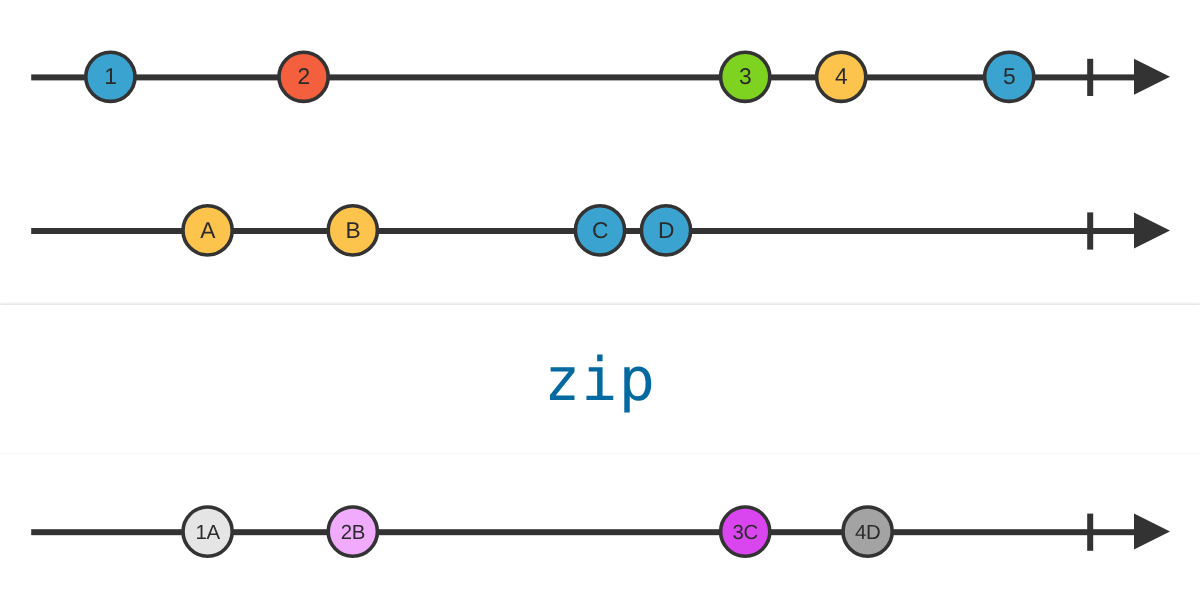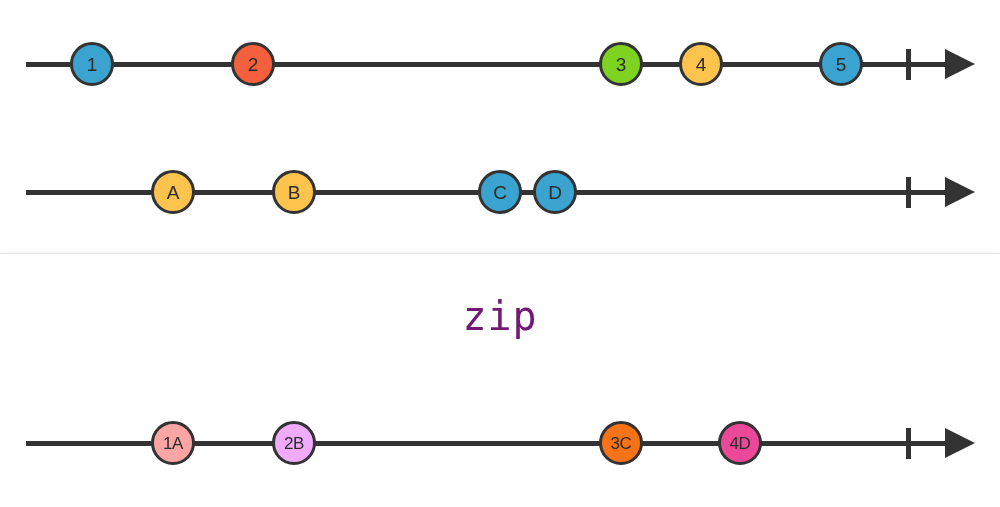--- a/index.html
+++ b/index.html
@@ -89,22 +89,22 @@
   .op-label {
     position: absolute;
     left: 0;
     top: 254px;
     width: 1000px;
     height: 124px;
     display: flex;
     align-items: center;
     justify-content: center;
     font-family: "DejaVu Sans Mono", "Liberation Mono", monospace;
-    font-size: 40px;
-    color: #701a75;
+    font-size: 50px;
+    color: #0369a1;
     letter-spacing: 1px;
   }
 </style>
 </head>
 <body>
 
 <div id="diagram">
 
   <div class="panel panel-top"></div>
   <div class="panel panel-op"></div>
@@ -129,20 +129,20 @@
         <div class="tl-arrow" style="left: 945px;"></div>
         <div class="marble" style="left: 173px; background: rgb(252, 196, 76);">A</div>
         <div class="marble" style="left: 294px; background: rgb(252, 196, 76);">B</div>
         <div class="marble" style="left: 500px; background: rgb(58, 163, 208);">C</div>
         <div class="marble" style="left: 555px; background: rgb(58, 163, 208);">D</div>
       </div>
       <div class="timeline" style="top: 414px;">
         <div class="tl-line" style="left: 26px; width: 939px;"></div>
         <div class="tl-complete" style="left: 906px;"></div>
         <div class="tl-arrow" style="left: 945px;"></div>
-        <div class="marble narrow" style="left: 173px; background: #fca5a5;">1A</div>
+        <div class="marble narrow" style="left: 173px; background: #e5e5e5;">1A</div>
         <div class="marble narrow" style="left: 294px; background: #f0abfc;">2B</div>
-        <div class="marble narrow" style="left: 621px; background: #f97316;">3C</div>
-        <div class="marble narrow" style="left: 740px; background: #ec4899;">4D</div>
+        <div class="marble narrow" style="left: 621px; background: #d946ef;">3C</div>
+        <div class="marble narrow" style="left: 723px; background: #a3a3a3;">4D</div>
       </div>
     </div>
 
 </div>
 
 </body></html>

